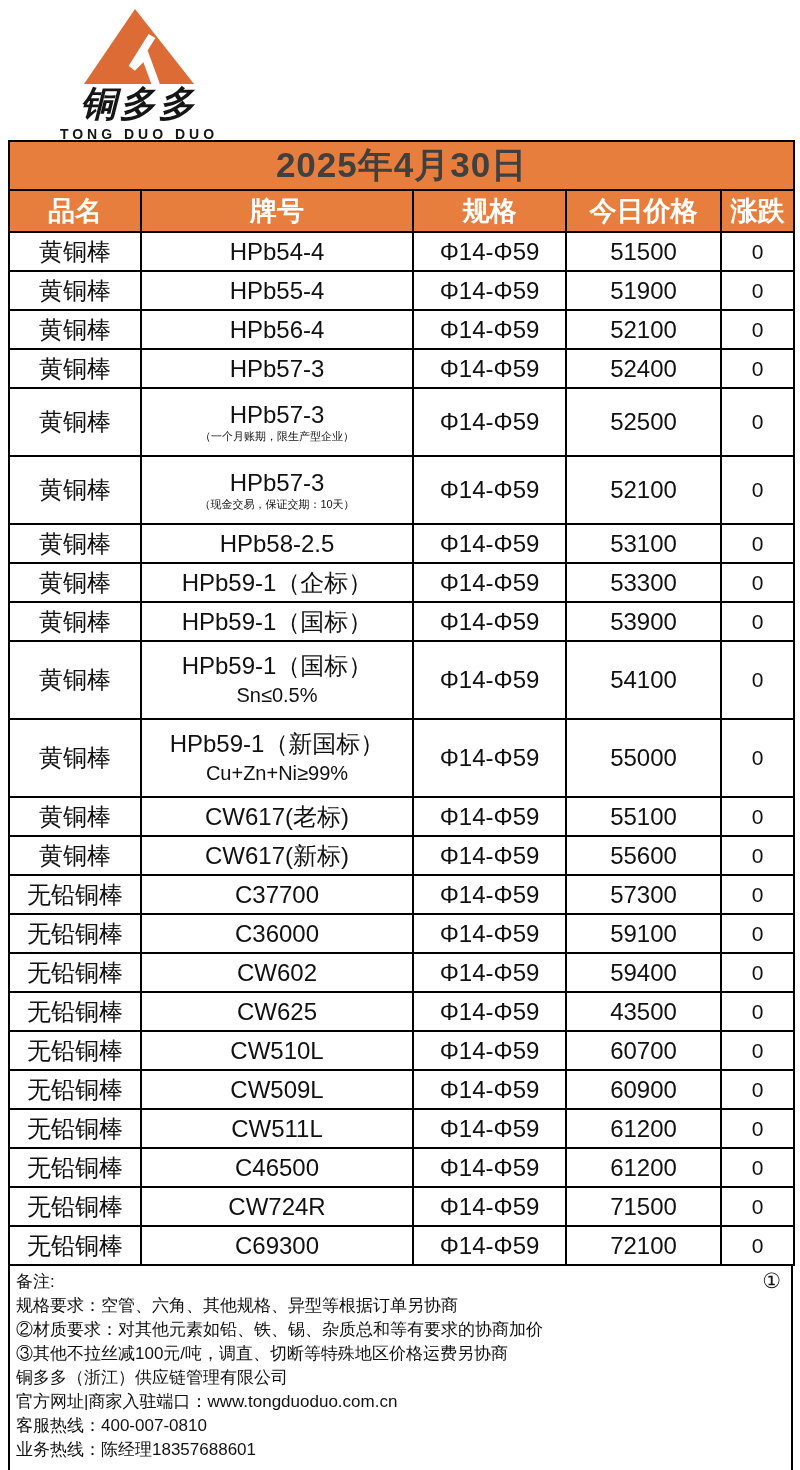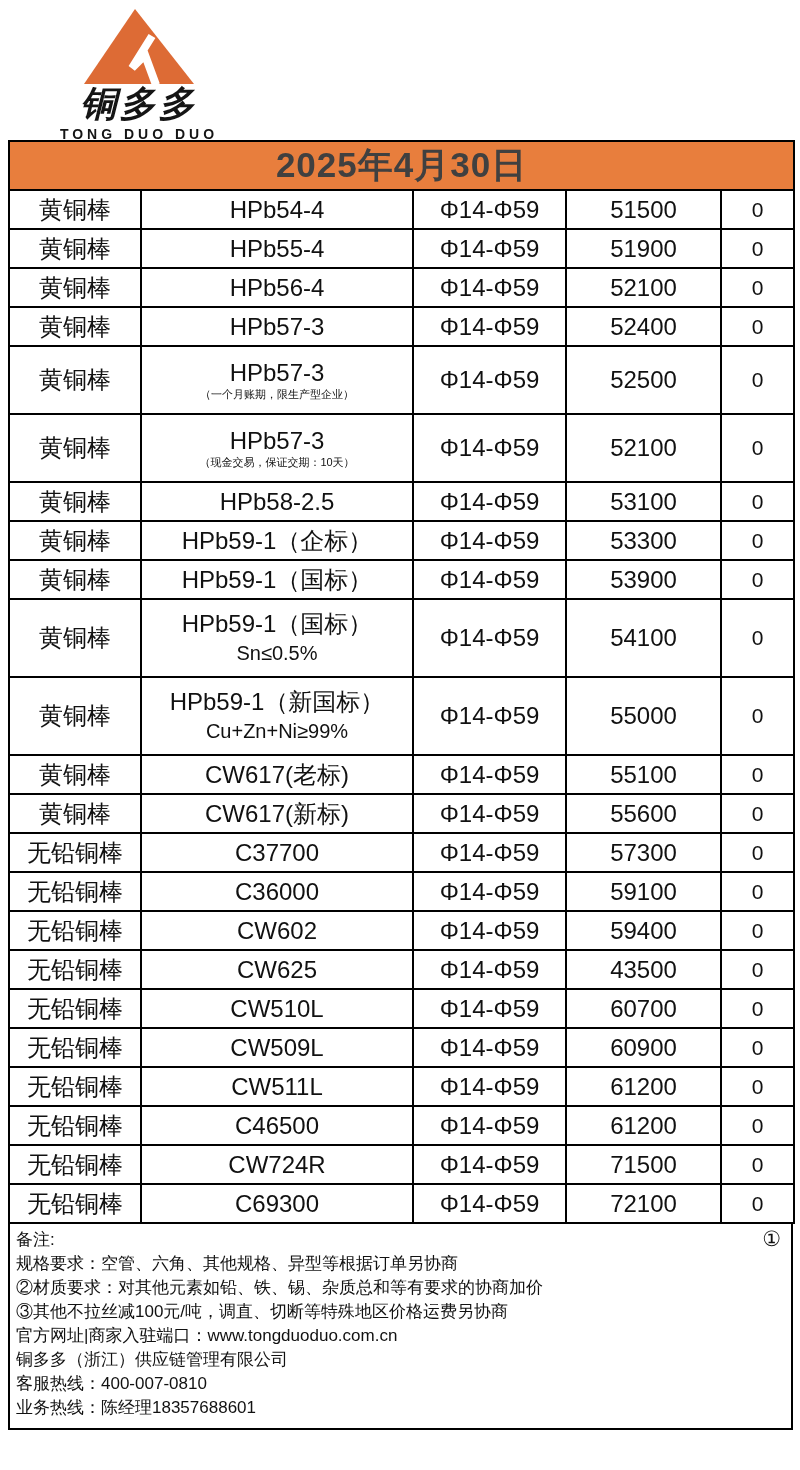--- a/index.html
+++ b/index.html
@@ -61,20 +61,27 @@
       <col style="width:132px">
       <col style="width:272px">
       <col style="width:153px">
       <col style="width:155px">
       <col style="width:73px">
     </colgroup>
   <thead>
     <tr class="datebar">
       <td colspan="5">2025年4月30日</td>
     </tr>
+    <tr>
+      <th>品名</th>
+      <th>牌号</th>
+      <th>规格</th>
+      <th>今日价格</th>
+      <th>涨跌</th>
+    </tr>
   </thead>
   <tbody>
     <tr class="r">
       <td>黄铜棒</td>
       <td>HPb54-4</td>
       <td>Φ14-Φ59</td>
       <td>51500</td>
       <td class="chg">0</td>
     </tr>
     <tr class="r">
@@ -245,17 +252,17 @@
     </tr>
   </tbody>
 </table>
 
 <div class="notes">
   <span class="page-badge">①</span>
   <div>备注:</div>
   <div>规格要求：空管、六角、其他规格、异型等根据订单另协商</div>
   <div>②材质要求：对其他元素如铅、铁、锡、杂质总和等有要求的协商加价</div>
   <div>③其他不拉丝减100元/吨，调直、切断等特殊地区价格运费另协商</div>
+  <div>铜多多（浙江）供应链管理有限公司</div>
   <div>官方网址|商家入驻端口：www.tongduoduo.com.cn</div>
-  <div>铜多多（浙江）供应链管理有限公司</div>
   <div>客服热线：400-007-0810</div>
   <div>业务热线：陈经理18357688601</div>
 </div>
 
 </body></html>

